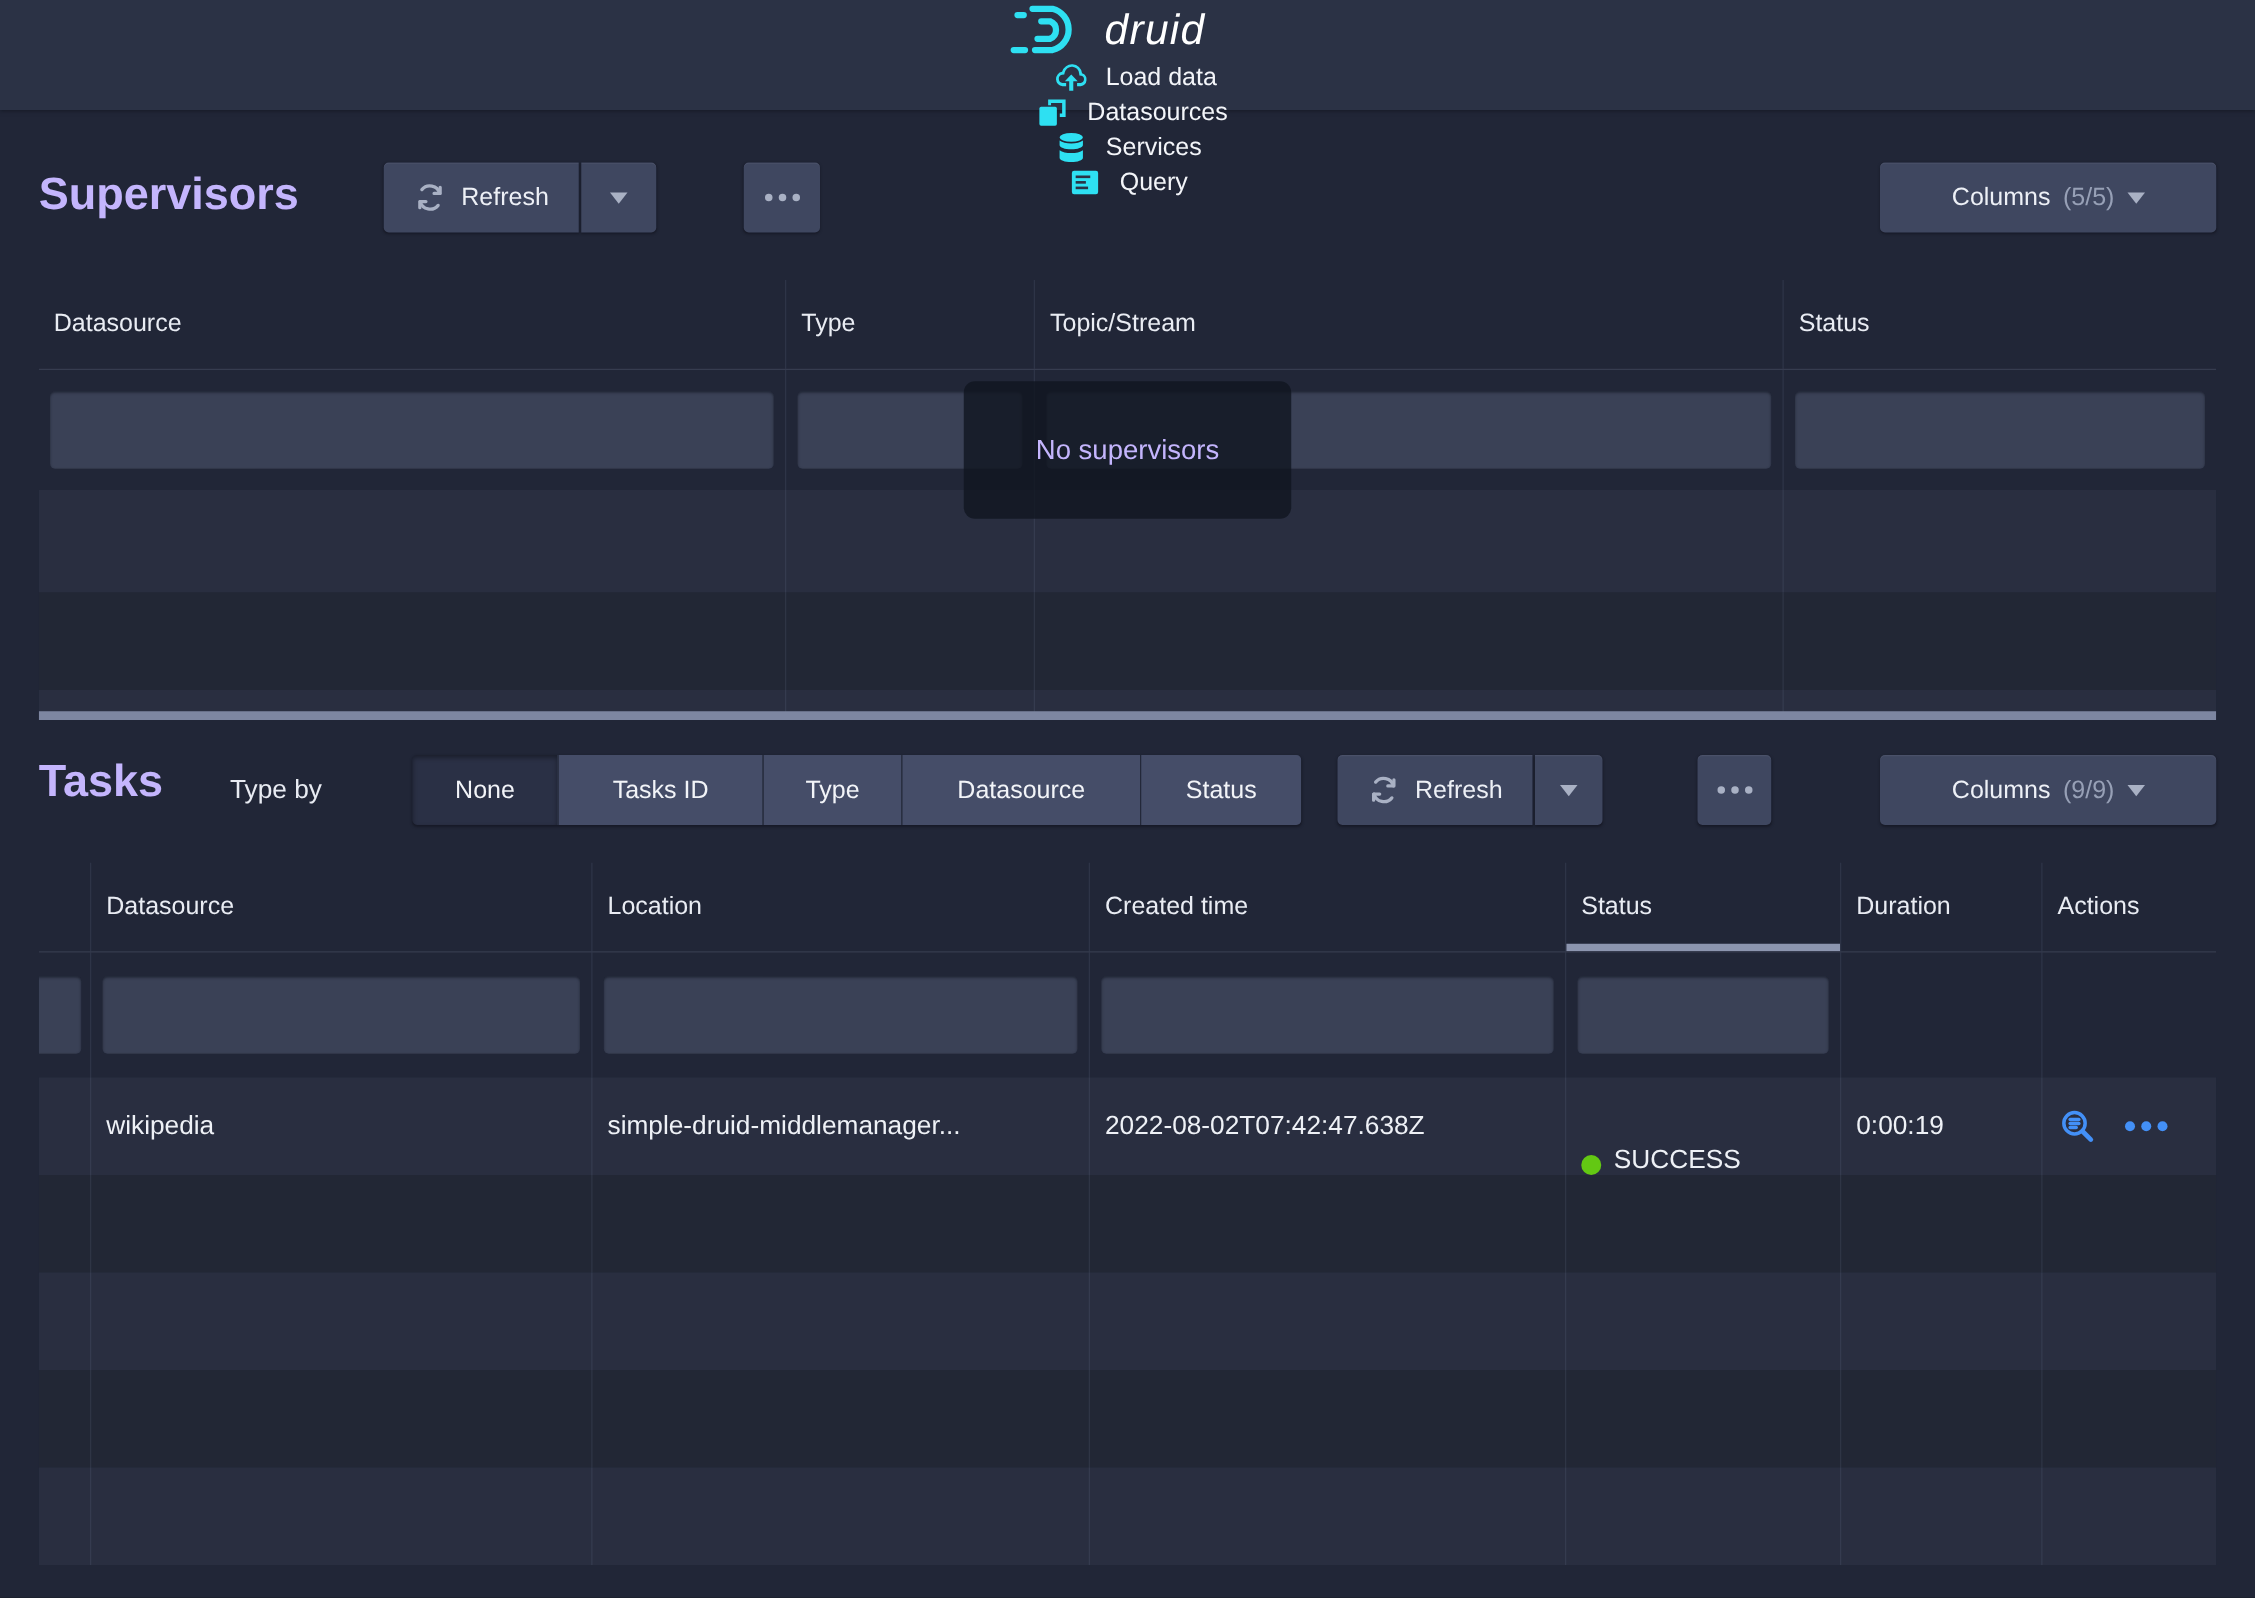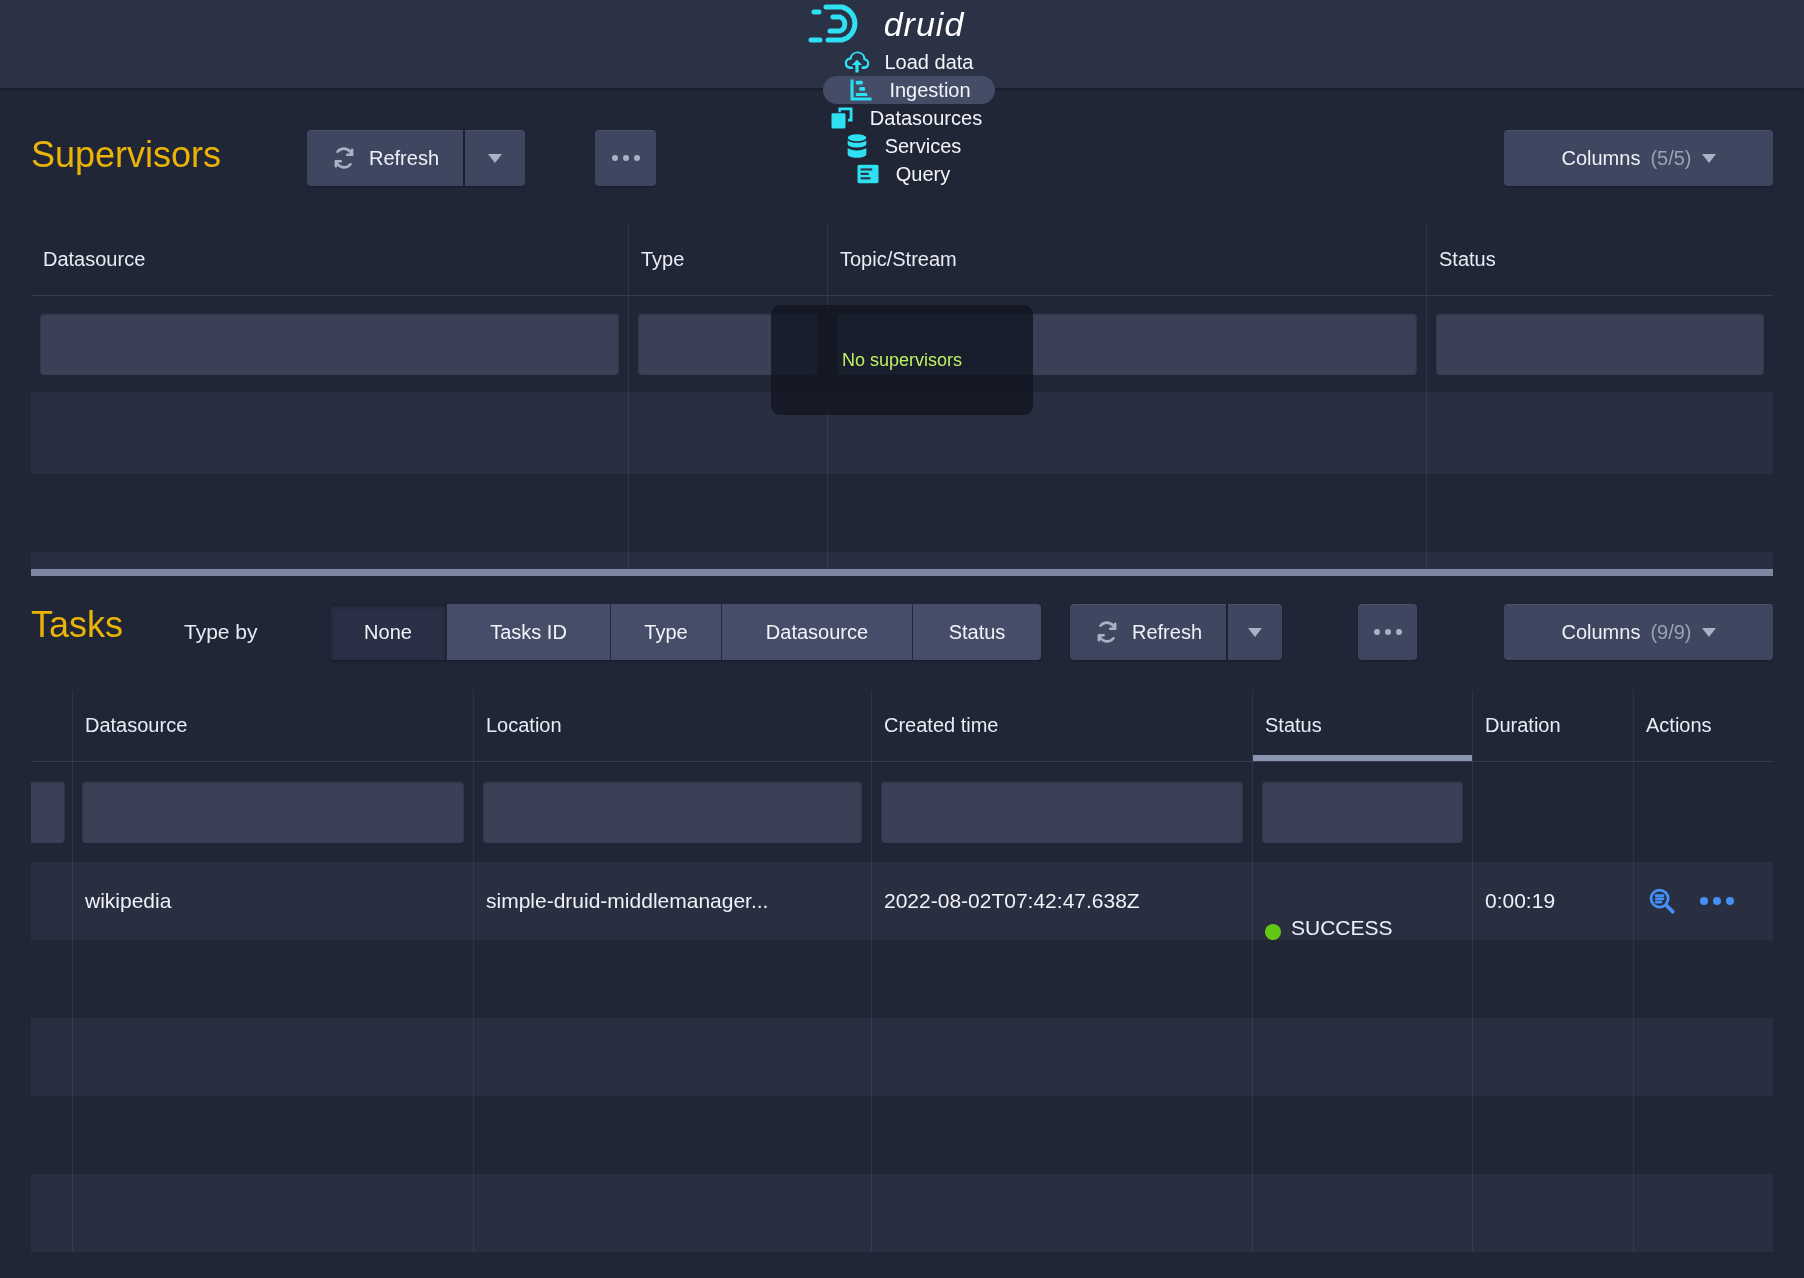--- a/index.html
+++ b/index.html
@@ -19,21 +19,21 @@
     display:flex;align-items:center;padding:0 30px;box-shadow:0 1px 3px rgba(10,13,22,.5);flex-direction:column;}
   .logo{display:flex;align-items:center;gap:14px;margin-right:32px;cursor:pointer;}
   .logo .wordmark{font-size:34px;font-weight:500;letter-spacing:1px;color:#fff;font-style:italic;}
   .nav-divider{width:1px;height:42px;background:#4a5166;margin:0 8px;}
   .nav-item{display:flex;align-items:center;gap:14px;padding:0 24px;height:56px;
     font-size:20px;color:#f3f5f9;cursor:pointer;white-space:nowrap;}
   .nav-item .nicon{display:flex;color:var(--cyan);}
   .nav-item.pill{background:#444c66;border-radius:28px;}
 
   
-  .h1{position:absolute;left:31px;font-size:36px;font-weight:400;color:#eab308;}
+  .h1{position:absolute;left:31px;font-size:36px;font-weight:700;color:#c4b5fd;}
   .btn{display:flex;align-items:center;justify-content:center;gap:12px;height:56px;
     background:var(--btn);border:none;border-radius:4px;color:#edf0f6;font-size:20px;cursor:pointer;
     box-shadow:inset 0 1px 0 rgba(255,255,255,.06),0 1px 2px rgba(10,12,20,.45);}
   .split{position:absolute;display:flex;}
   .split .main{border-radius:4px 0 0 4px;padding:0 24px;}
   .split .caret-seg{border-radius:0 4px 4px 0;width:60px;margin-left:2px;}
   .icon-gray{color:var(--muted);display:flex;}
   .dots{display:flex;gap:5px;align-items:center;}
   .dots i{width:6px;height:6px;border-radius:50%;background:var(--muted);}
   .columns-btn{position:absolute;width:269px;justify-content:center;gap:10px;}
@@ -51,21 +51,21 @@
   .thead{border-bottom:1px solid rgba(130,140,170,.22);}
   .filter-input{height:62px;width:100%;background:var(--input);border:none;border-radius:4px;
     box-shadow:inset 0 1px 2px rgba(10,13,22,.55);color:#eef1f6;font-size:20px;padding:0 12px;outline:none;}
   .frow .cell{padding:0 9px;}
   .stripe{background:var(--stripe);}
   .darkrow{background:var(--rowdark);}
   .sort-bar{position:absolute;left:0;right:0;bottom:0;height:6px;background:#8c95af;}
   .hscroll{position:absolute;left:0;bottom:0;height:7px;width:100%;background:var(--scroll);}
   .empty-overlay{position:absolute;left:50%;top:81px;transform:translateX(-50%);
     width:262px;height:110px;background:rgba(16,20,31,.78);border-radius:9px;
-    display:flex;align-items:center;justify-content:center;color:#bef264;font-size:18px;}
+    display:flex;align-items:center;justify-content:center;color:#c4b5fd;font-size:22px;}
 
   
   .seg-group{position:absolute;display:flex;border-radius:4px;overflow:hidden;
     box-shadow:0 1px 2px rgba(10,12,20,.45);}
   .seg{height:56px;display:flex;align-items:center;justify-content:center;background:var(--btn-light);
     border:none;border-left:1px solid #232839;color:#f2f4f8;font-size:20px;cursor:pointer;}
   .seg:first-child{border-left:none;}
   .seg.active{background:var(--btn-active);box-shadow:inset 0 2px 4px rgba(0,0,0,.4);}
   .group-label{position:absolute;font-size:21px;color:#e8ebf2;}
 
@@ -97,31 +97,20 @@
       <span class="nicon">
         <svg width="28" height="28" viewBox="0 0 24 24" fill="currentColor">
           <path d="M19.4 9.1a7 7 0 0 0-13.7-1A5 5 0 0 0 6 18h2.5v-2.2H6a2.9 2.9 0 0 1-.3-5.7l1.5-.1.3-1.4a5 5 0 0 1 9.9.7l.2 1.3 1.3.2a2.5 2.5 0 0 1-.4 4.9H16V18h2.5a4.6 4.6 0 0 0 .9-8.9z"></path>
           <path d="M12 10l-4.4 4.5h3V21h2.8v-6.5h3z"></path>
         </svg>
       </span>
       <span>Load data</span>
     </div>
     <div class="nav-divider"></div>
 
-    <div class="nav-item pill" style="margin-left:14px;">
-      <span class="nicon">
-        <svg width="28" height="28" viewBox="0 0 24 24" fill="currentColor">
-          <path d="M3 3h2.6v15.4H21V21H3z"></path>
-          <rect x="7.5" y="4" width="6" height="3.2" rx="1"></rect>
-          <rect x="10.5" y="9.4" width="5" height="3.2" rx="1"></rect>
-          <rect x="7.5" y="14.6" width="10" height="2.6" rx="1"></rect>
-        </svg>
-      </span>
-      <span>Ingestion</span>
-    </div>
 
     <div class="nav-item" style="margin-left:6px;">
       <span class="nicon">
         <svg width="28" height="28" viewBox="0 0 24 24" fill="currentColor">
           <path d="M9 3h12v12h-4v-2.4h1.6V5.4H11V7H9z"></path>
           <rect x="3" y="8" width="12" height="13" rx="1.2"></rect>
         </svg>
       </span>
       <span>Datasources</span>
     </div>

